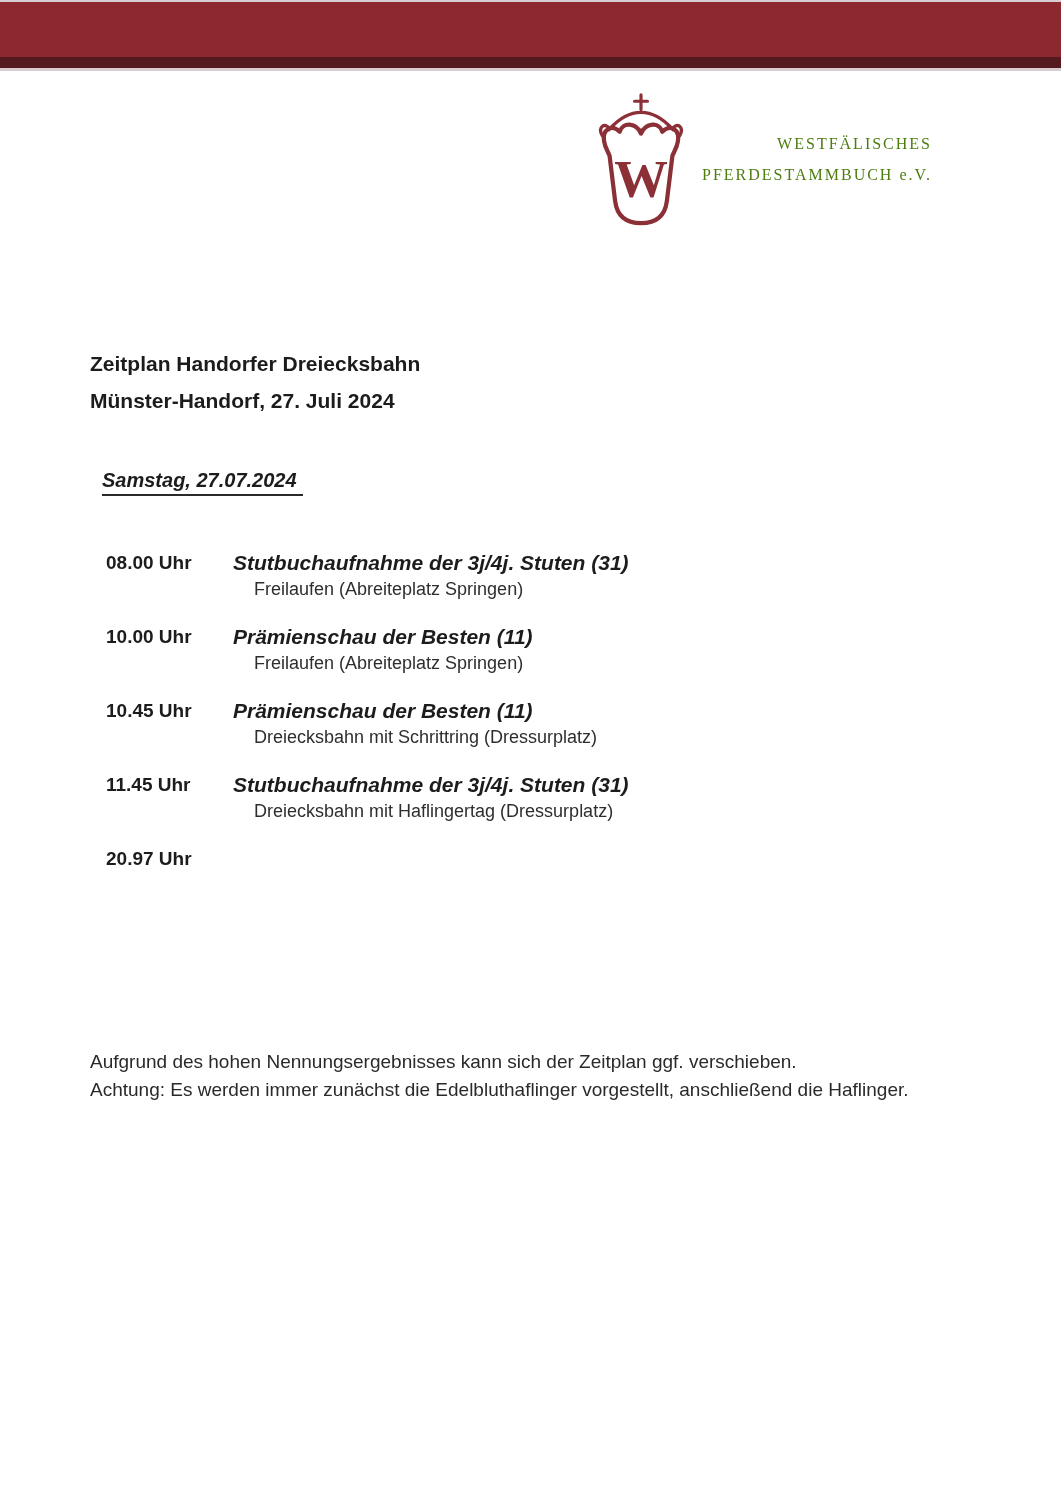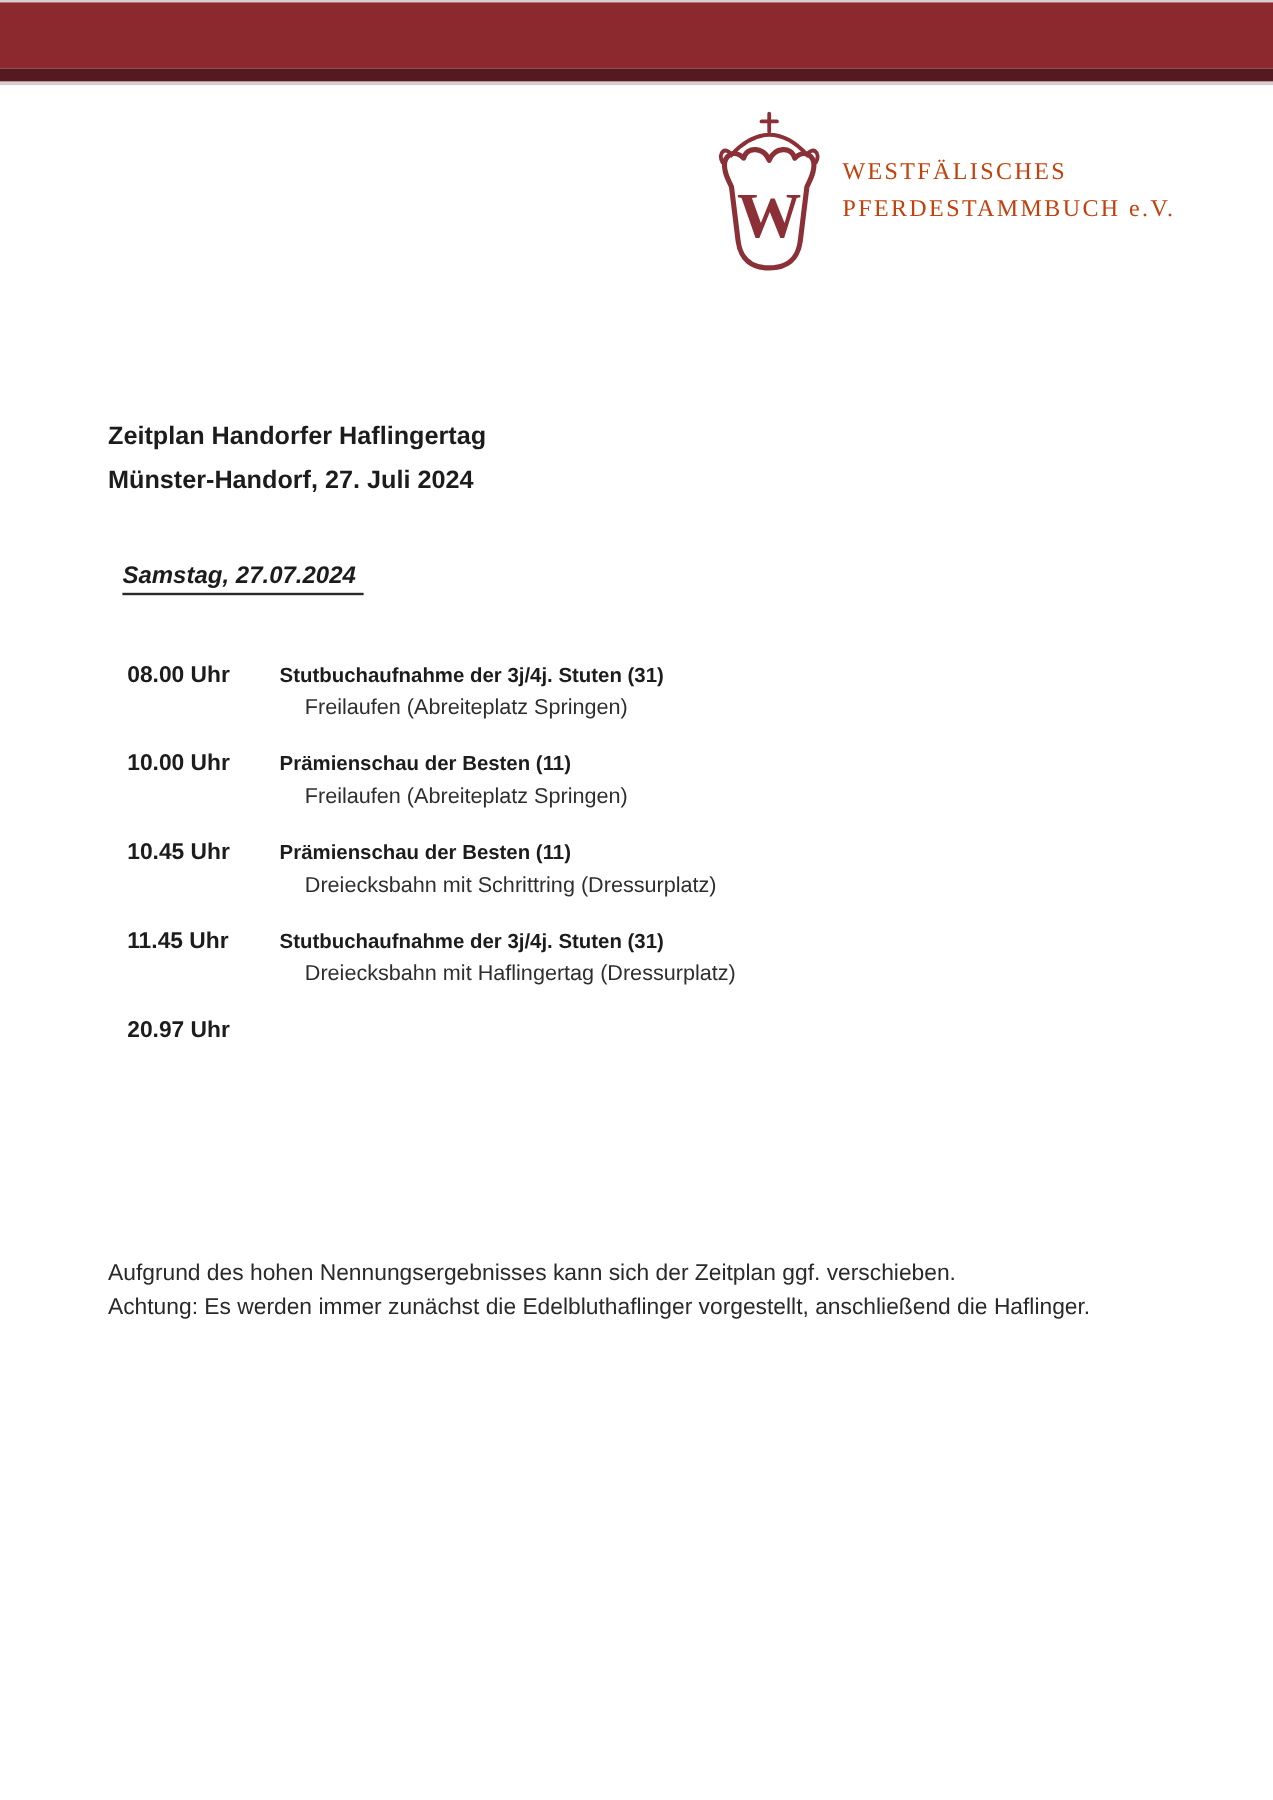--- a/index.html
+++ b/index.html
@@ -21,25 +21,26 @@
   .bar-dark       { height:11px; background:#541a20; }
   .bar-edge-bot   { height:3px;  background:#d8cdd1; }
   
   .logo {
     position:absolute; top:92px; left:594px;
     display:flex; align-items:center; gap:14px;
   }
   .crest svg { display:block; }
   .logo-text {
     font-family:"Liberation Serif", serif;
-    color:#c2410c;
-    font-size:20px;
+    color:#4d7c0f;
+    font-size:16px;
     line-height:31px;
     letter-spacing:2px;
     white-space:nowrap;
+    text-align:right;
   }
   
   .title-block {
     position:absolute; top:345px; left:90px;
     font-size:21px; font-weight:bold; line-height:37px; color:#1c1c1c;
   }
   .day-heading {
     position:absolute; top:469px; left:102px;
     font-size:20px; font-weight:bold; font-style:italic;
     color:#1c1c1c;
@@ -48,21 +49,21 @@
     display:inline-block;
     border-bottom:2px solid #2a2a2a;
     padding-bottom:2px; padding-right:6px;
   }
   .schedule { position:absolute; top:549px; left:106px; }
   .sched-row { display:flex; margin-bottom:20px; }
   .sched-time {
     width:127px; flex:0 0 127px;
     font-size:19px; font-weight:bold; line-height:27px; color:#1c1c1c;
   }
-  .sched-title { font-size:17px; font-weight:bold; line-height:27px; color:#1c1c1c; }
+  .sched-title { font-size:21px; font-weight:bold; line-height:27px; color:#1c1c1c;font-style:italic; }
   .sched-detail { font-size:18px; line-height:27px; color:#2e2e2e;margin-left:21px; }
   .note {
     position:absolute; top:1048px; left:90px;
     font-size:19px; line-height:28px; color:#2a2a2a;
   }
 </style>
 </head>
 <body>
 
 <div class="page">
@@ -87,21 +88,21 @@
         <text x="50" y="114" text-anchor="middle" font-family="Liberation Serif, DejaVu Serif, serif" font-weight="bold" font-size="58" fill="#8c3038">W</text>
       </svg>
     </div>
     <div class="logo-text">
       <div>WESTFÄLISCHES</div>
       <div>PFERDESTAMMBUCH e.V.</div>
     </div>
   </div>
 
   <div class="title-block">
-    <div>Zeitplan Handorfer Haflingertag</div>
+    <div>Zeitplan Handorfer Dreiecksbahn</div>
     <div>Münster-Handorf, 27. Juli 2024</div>
   </div>
 
   <div class="day-heading">
     <span class="underline">Samstag, 27.07.2024</span>
   </div>
 
   <div class="schedule">
 
     <div class="sched-row">

